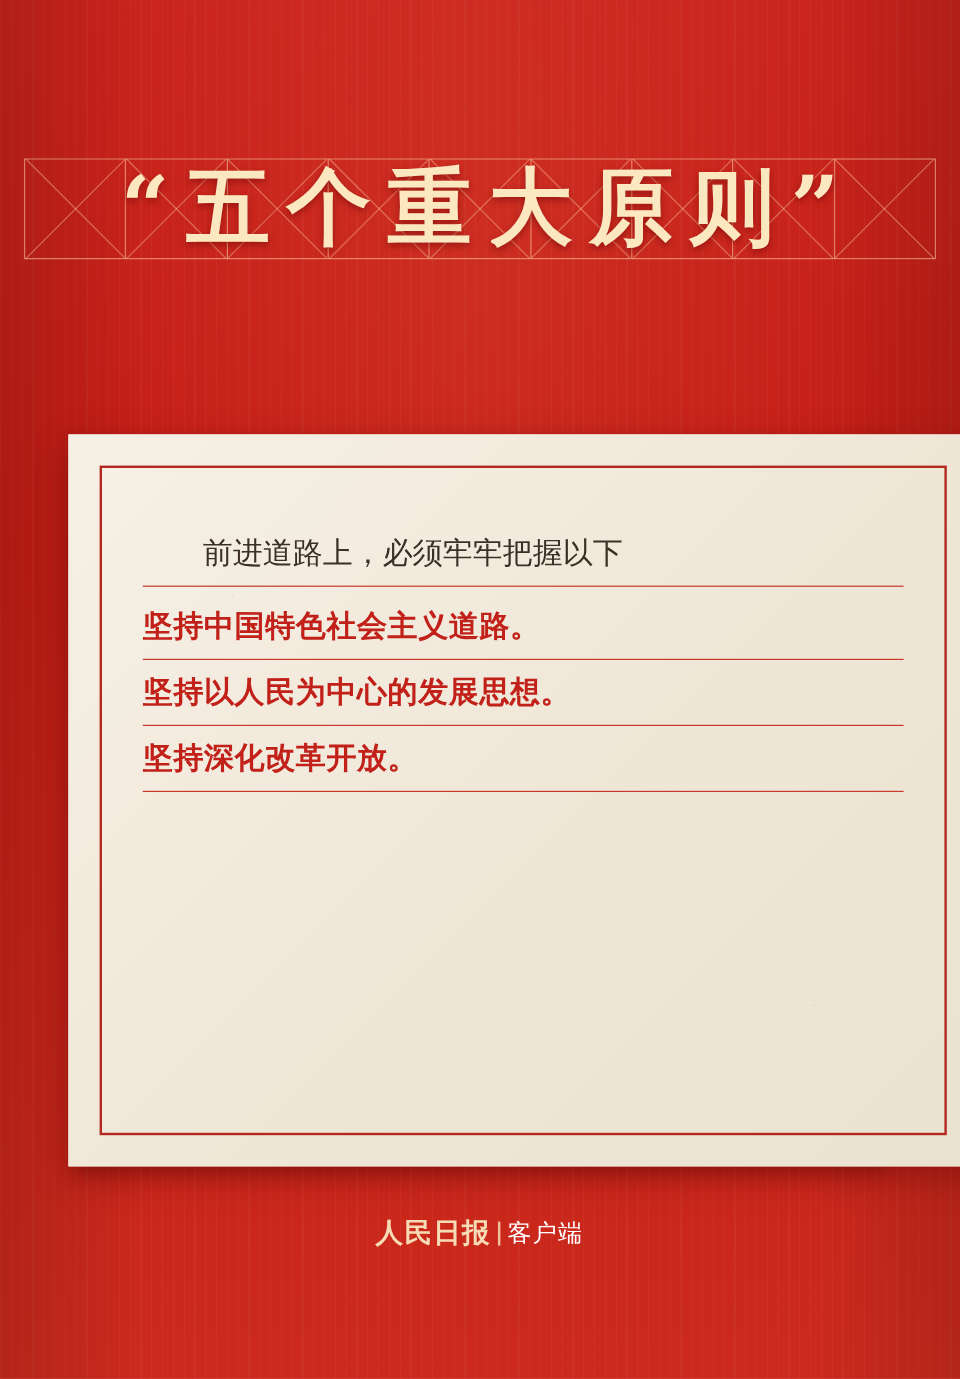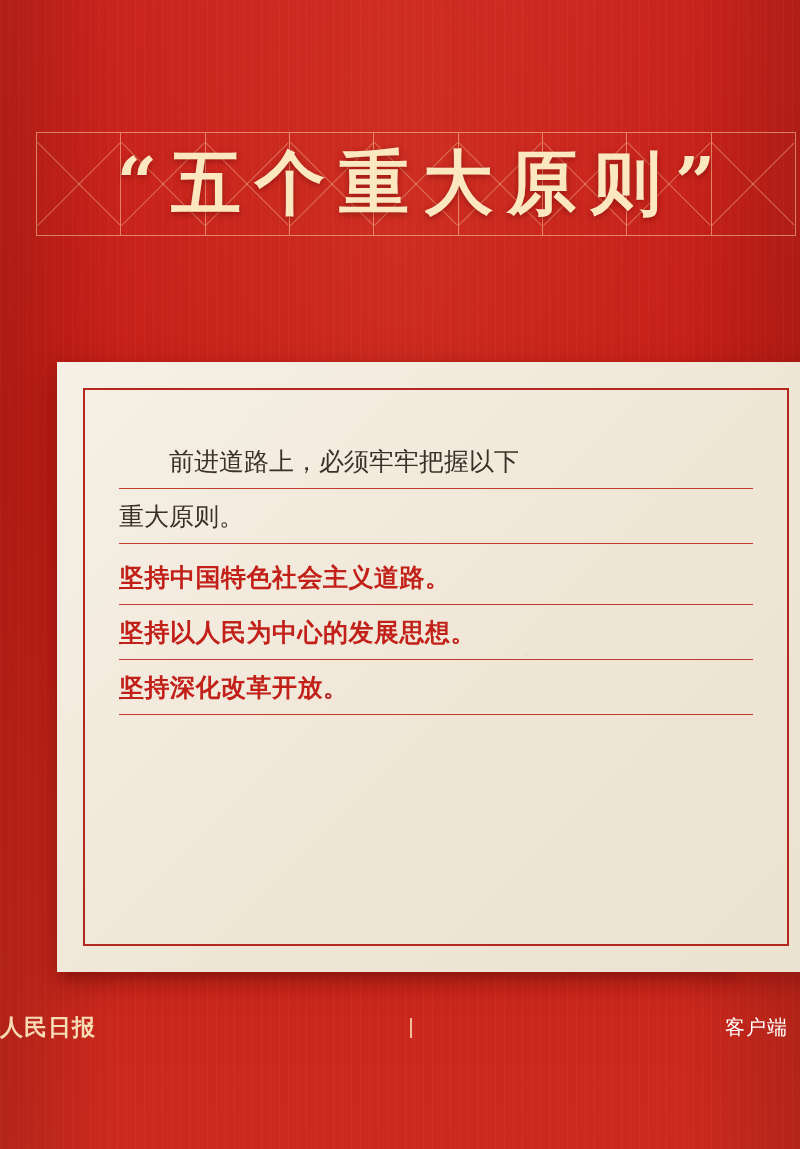--- a/index.html
+++ b/index.html
@@ -39,24 +39,24 @@
   .bg-glow-right {
     position: absolute;
     right: -60px; top: 0; width: 180px; height: 100%;
     background: linear-gradient(270deg, rgba(0,0,0,0.18), rgba(0,0,0,0));
     pointer-events: none;
   }
 
   
   .title-block {
     position: absolute;
-    left: 36px;
+    left: 20px;
     top: 132px;
     width: 760px;
-    height: 104px;
+    height: 84px;
     text-align: right;
   }
   .grid-row {
     position: absolute;
     inset: 0;
     display: flex;
   }
   .grid-cell {
     flex: 1 1 0;
     position: relative;
@@ -160,26 +160,26 @@
     color: #c2211a;
     font-weight: 700;
     letter-spacing: 0.5px;
   }
   .line.spacer-top { margin-top: 6px; }
 
   
   .footer {
     position: absolute;
     left: 0;
-    right: 12px;
+    right: 1px;
     top: 1012px;
     display: flex;
     align-items: center;
-    justify-content: space-between;
-    gap: 19px;
+    justify-content: center;
+    gap: 6px;
   }
   .footer-logo {
     font-family: "DejaVu Serif", "Liberation Serif", serif;
     font-weight: 700;
     font-size: 23px;
     color: #f6dcb4;
     letter-spacing: 1px;
   }
   .footer-divider {
     width: 2px;
@@ -217,21 +217,20 @@
   <div class="title-text">“五个重大原则”</div>
 </div>
 
 <div class="card-shadow"></div>
 
 <div class="card">
   <div class="card-inner-border"></div>
   <div class="card-content">
     <ul class="lines">
       <li class="line indent">前进道路上，必须牢牢把握以下</li>
-      <li class="line">重大原则。</li>
     </ul>
     <ul class="lines">
       <li class="line principle spacer-top">坚持中国特色社会主义道路。</li>
       <li class="line principle">坚持以人民为中心的发展思想。</li>
       <li class="line principle">坚持深化改革开放。</li>
     </ul>
   </div>
 </div>
 
 <div class="footer">

